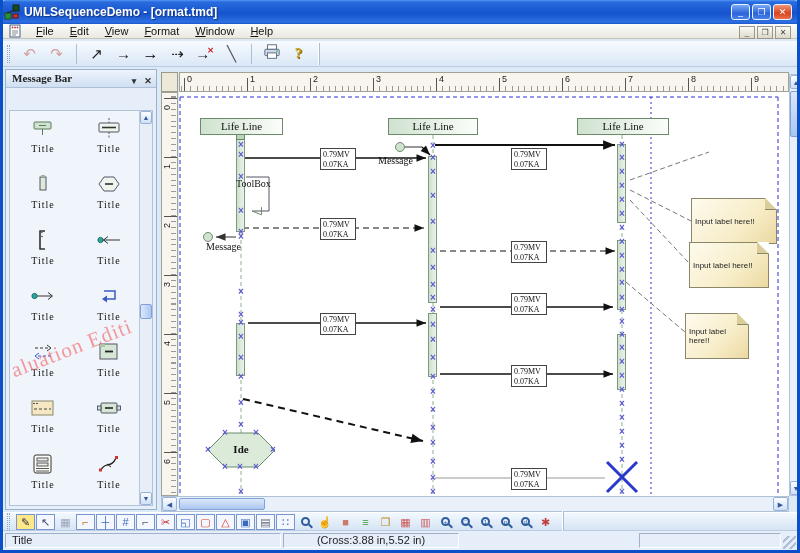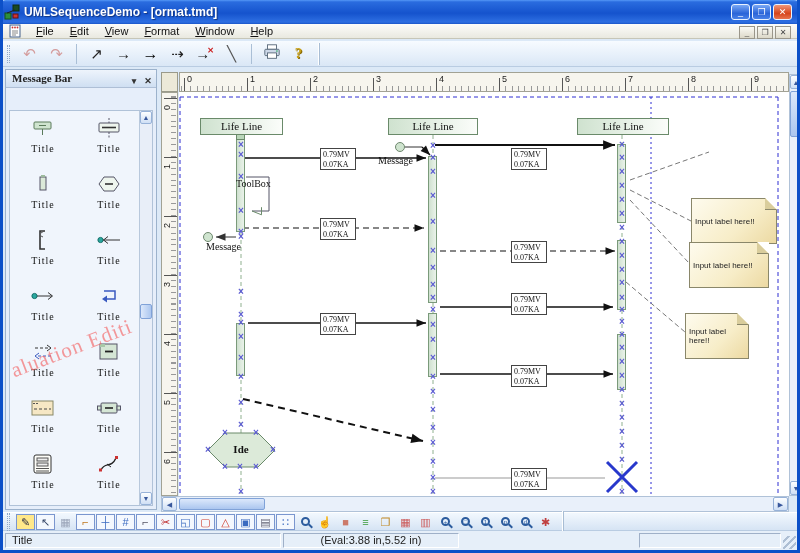--- a/index.html
+++ b/index.html
@@ -681,18 +681,18 @@
         </span>
         <span class="bbtn">
           <span style="color: rgb(192, 64, 64);">✱</span>
         </span>
       </span>
     <span class="tedge"></span>
   </div>
 
   <div class="statusbar">
     <span class="spanel" style="left:2px;width:276px;">Title</span>
-    <span class="spanel" style="left:280px;width:176px;text-align:center;">(Eval:3.88 in,5.52 in)</span>
+    <span class="spanel" style="left:280px;width:176px;text-align:center;">(Cross:3.88 in,5.52 in)</span>
     <span class="spanel" style="left:636px;right:16px;"></span>
     <span class="sgrip"></span>
   </div>
 
 </div>
 
 </body></html>

